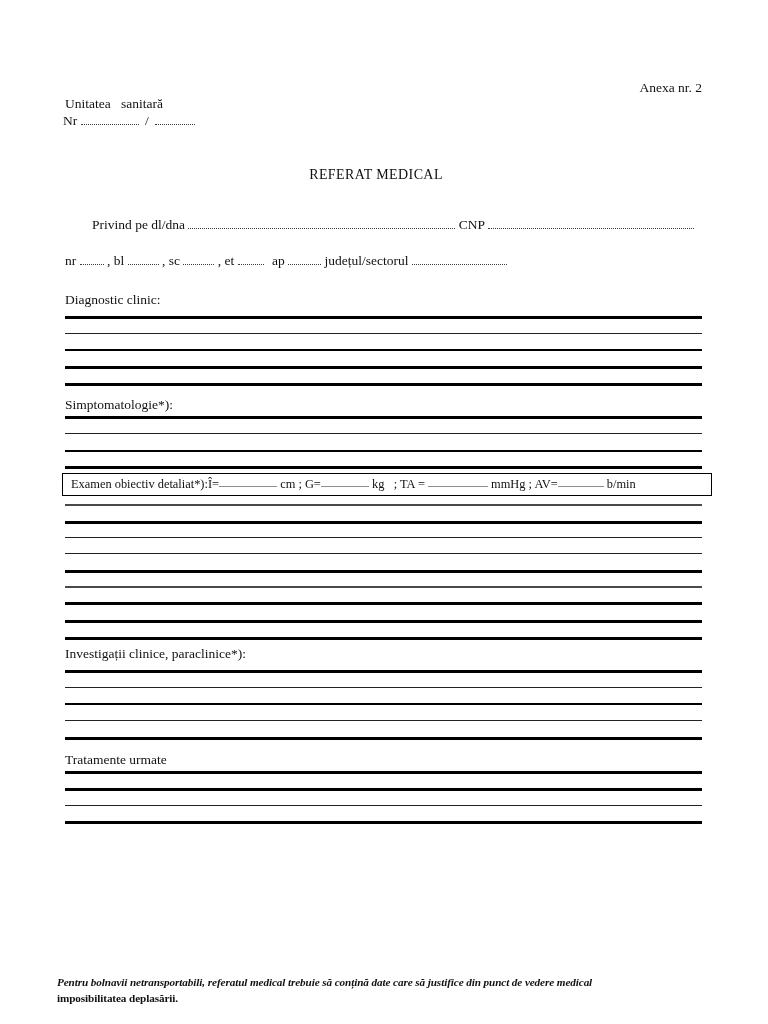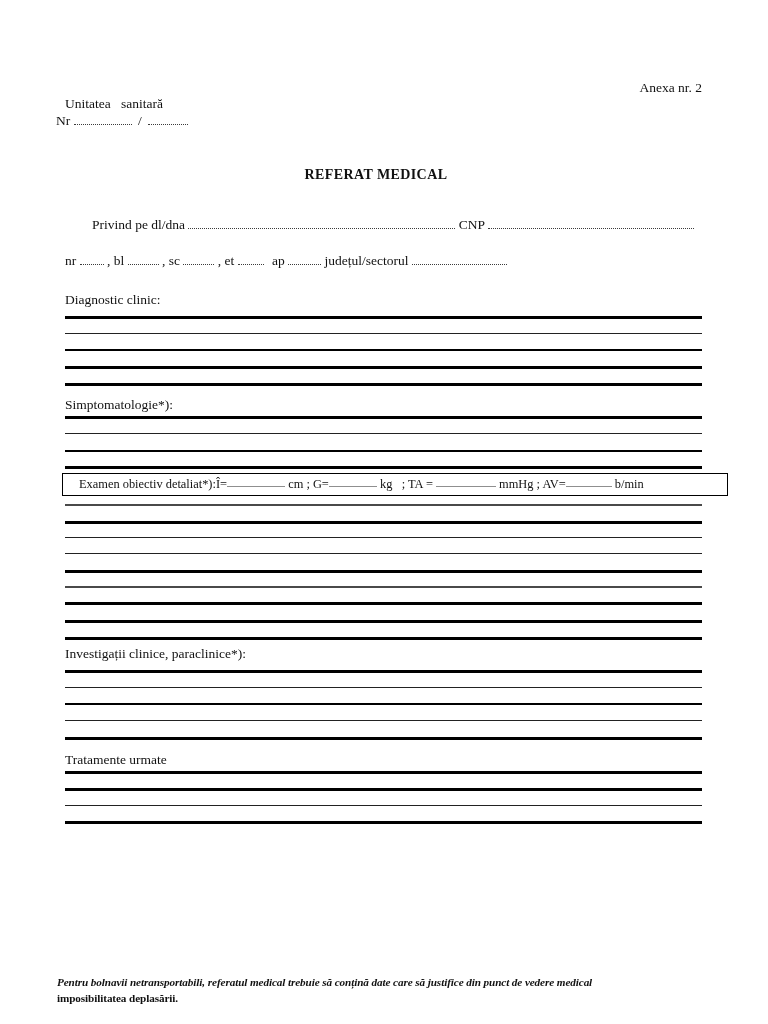--- a/index.html
+++ b/index.html
@@ -14,40 +14,40 @@
     overflow:hidden;
   }
   .abs{position:absolute;white-space:nowrap;line-height:15px;}
   .leader{display:inline-block;height:0;border-bottom:1.6px dotted #3b3b3b;vertical-align:baseline;}
   .blank{display:inline-block;height:0;border-bottom:1.8px solid #8f8f8f;vertical-align:baseline;transform:translateY(2px);}
   .rule{position:absolute;left:65px;width:637px;background:#000;}
   .rule.thick{height:2.6px;}
   .rule.med{height:2px;}
   .rule.thin{height:1.3px;background:#222;}
   .rule.gray{height:1.8px;background:#4a4a4a;}
-  .title{font-weight:bold;font-size:14px;letter-spacing:.4px;text-align:center;width:752px;left:0;}
+  .title{font-weight:normal;font-size:14px;letter-spacing:.4px;text-align:center;width:752px;left:0;}
   .unit{word-spacing:7px;}
   .exam-box{
     position:absolute;left:62px;top:473px;width:632px;height:21px;
     border:1.4px solid #000;
     display:flex;align-items:center;
-    font-size:12.4px;padding:0 16px;overflow:hidden;
+    font-size:12.4px;padding:0 8px;overflow:hidden;
   }
   .exam-box span{white-space:pre;}
   .medic{width:736px;left:0;text-align:center;}
   .foot{font-weight:bold;font-size:11.2px;line-height:16px;letter-spacing:-0.1px;}
 </style>
 </head>
 <body>
 
 <div class="page">
 
   <div class="abs" style="top:80px;right:66px;">Anexa nr. 2</div>
   <div class="abs unit" style="top:96px;left:65px;">Unitatea sanitară</div>
-  <div class="abs" style="top:113px;left:56px;text-align:center;">
+  <div class="abs" style="top:113px;left:63px;text-align:center;">
     <span>Nr</span>
     <span class="leader" style="width:58px;"></span>
     <span style="margin:0 3px;">/</span>
     <span class="leader" style="width:40px;"></span>
   </div>
 
   <div class="abs title" style="top:167px;">REFERAT MEDICAL</div>
 
   <div class="abs" style="top:217px;left:92px;">
     <span>Privind pe dl/dna</span>

